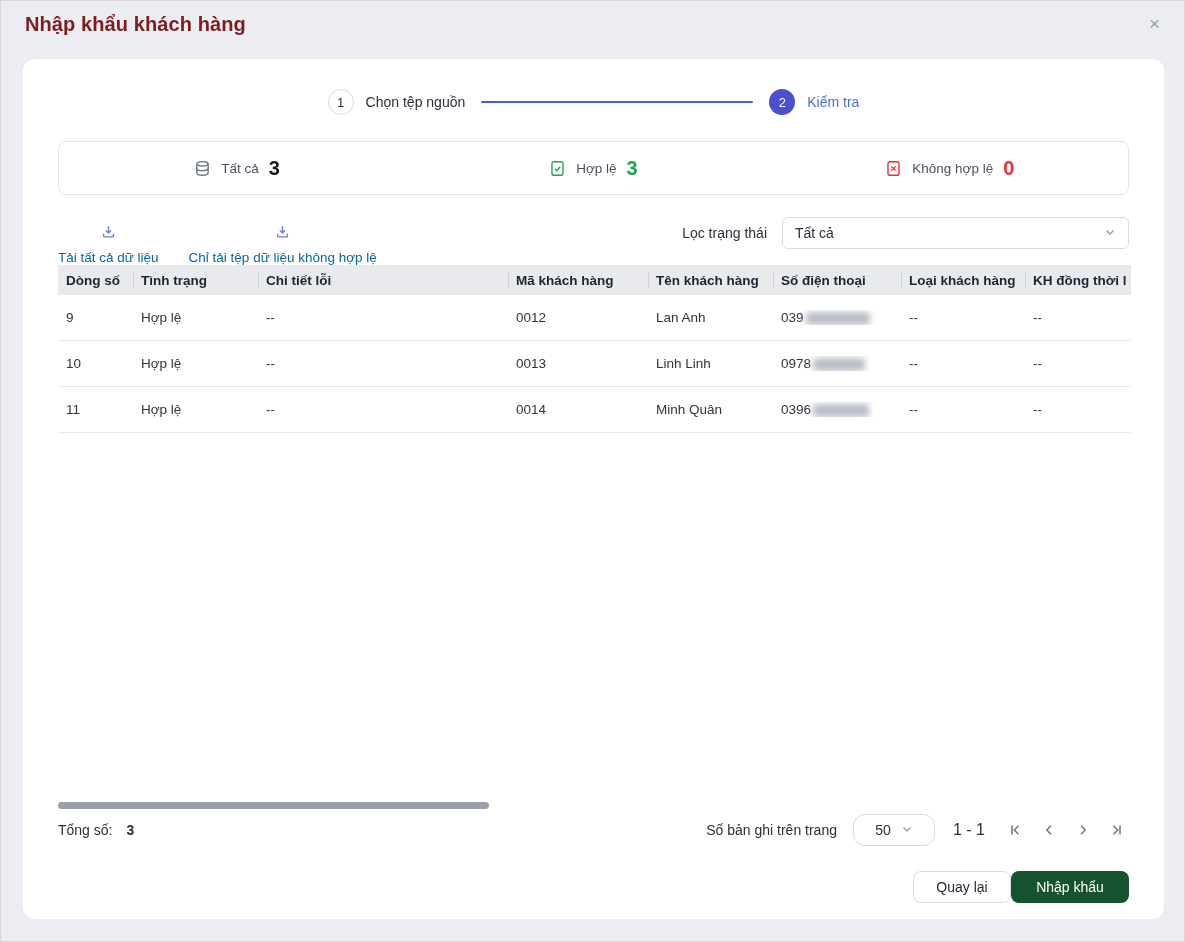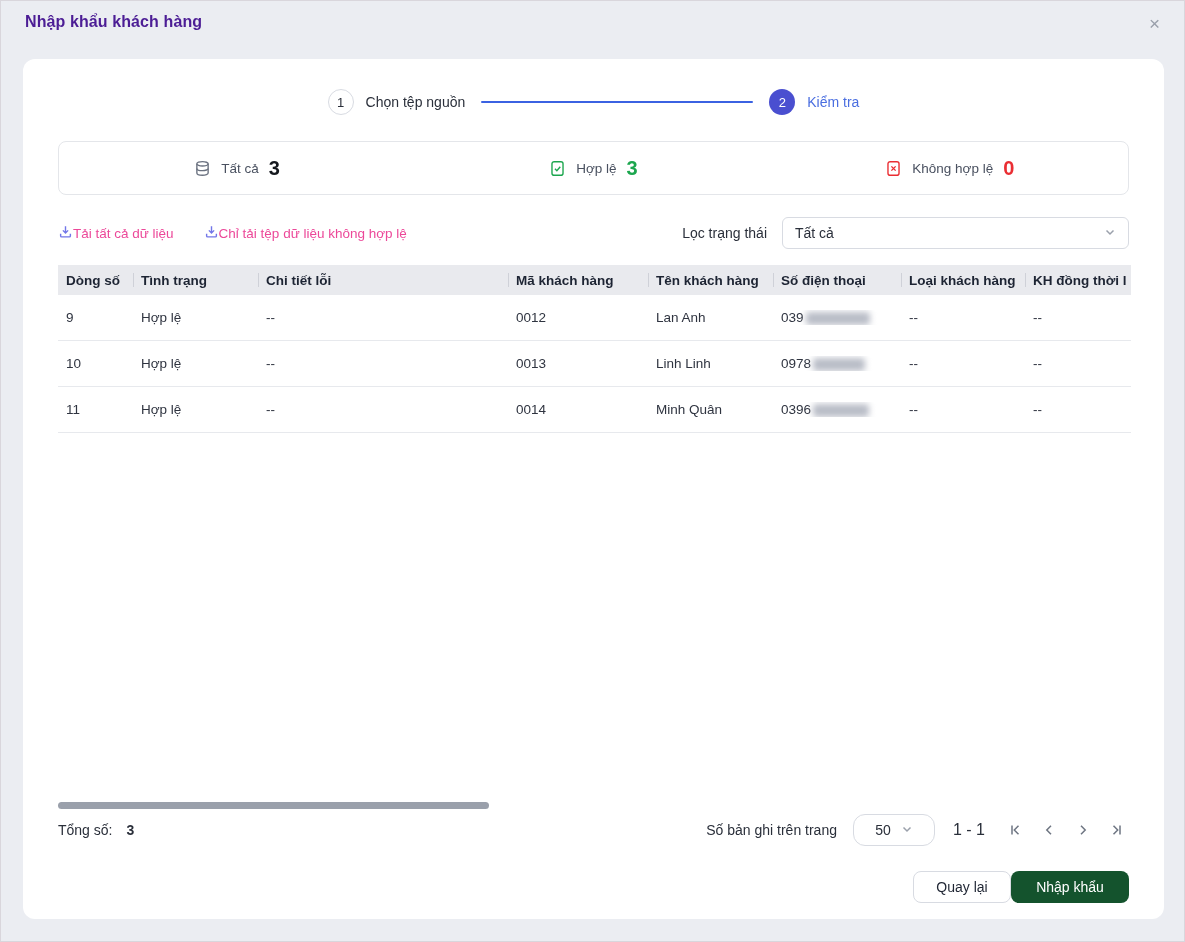--- a/index.html
+++ b/index.html
@@ -6,21 +6,21 @@
   html,body { width:1185px; height:942px; }
   body {
     font-family: "Liberation Sans", sans-serif;
     background:#ebedf2;
     position:relative;
     overflow:hidden;
     border:1px solid #d9d6dc;
     color:#2a2f3a;
   }
   
-  .modal-title{ position:absolute; left:24px; top:12px; font-size:16px; font-weight:700; color:#4c1d95; letter-spacing:.1px;}
+  .modal-title{ position:absolute; left:24px; top:12px; font-size:20px; font-weight:700; color:#7f1d1d; letter-spacing:.1px;}
   .close-btn{ position:absolute; right:24px; top:13px; font-size:19px; color:#9aa0ab; cursor:pointer; line-height:20px;}
   
   .card{ position:absolute; left:22px; top:58px; width:1141px; height:860px; background:#fff; border-radius:12px; }
   
   .stepper{ position:absolute; left:0; top:30px; width:100%; display:flex; justify-content:center; align-items:center; }
   .step{ display:flex; align-items:center; }
   .step-circle{ width:26px; height:26px; border-radius:50%; display:flex; align-items:center; justify-content:center; font-size:13px; }
   .step-circle.inactive{ border:1px solid #d8dbe2; color:#2a2f3a; background:#fff; }
   .step-circle.active{ background:#4a4fd0; color:#fff; border:none; }
   .step-label{ font-size:14px; margin-left:12px; color:#2a2f3a; }
@@ -30,21 +30,21 @@
   .summary{ position:absolute; left:35px; top:82px; width:1071px; height:54px; border:1px solid #e4e6ea; border-radius:8px; display:flex; align-items:center; }
   .sum-cell{ flex:1; display:flex; align-items:center; justify-content:center; gap:10px; }
   .sum-label{ font-size:13.5px; color:#4a5160; }
   .sum-value{ font-size:20px; font-weight:700; }
   .sum-value.all{ color:#15181e; }
   .sum-value.valid{ color:#1ca64e; }
   .sum-value.invalid{ color:#ea2e33; }
   .sum-icon{ display:flex; align-items:center; }
   
   .dl-links{ position:absolute; left:35px; top:165px; display:flex; align-items:center; gap:30px; }
-  .dl-link{ display:flex; align-items:center; color:#ec4899; font-size:13.5px; cursor:pointer; }
+  .dl-link{ display:flex; align-items:center; gap:8px; color:#0369a1; font-size:13.5px; cursor:pointer;flex-direction:column; }
   .filter{ position:absolute; right:35px; top:158px; display:flex; align-items:center; gap:15px; }
   .filter-label{ font-size:14px; color:#2a2f3a; }
   .select-box{ width:347px; height:32px; border:1px solid #d8dbe2; border-radius:6px; display:flex; align-items:center; padding:0 12px; font-size:14px; color:#2a2f3a; background:#fff; cursor:pointer; }
   .select-box .grow{ flex:1; }
   
   .table{ position:absolute; left:35px; top:206px; width:1073px; overflow:hidden; }
   .thead{ display:flex; height:30px; background:#e9eaee; align-items:center; }
   .th{ font-size:13.5px; font-weight:700; color:#1d2433; padding-left:8px; white-space:nowrap; overflow:hidden; position:relative; height:100%; display:flex; align-items:center; }
   .th:not(:first-child)::before{ content:''; position:absolute; left:0; top:8px; bottom:8px; width:1px; background:#cfd1d8; }
   .tr{ display:flex; height:46px; align-items:center; border-bottom:1px solid #e7e9ed; background:#fff; }

